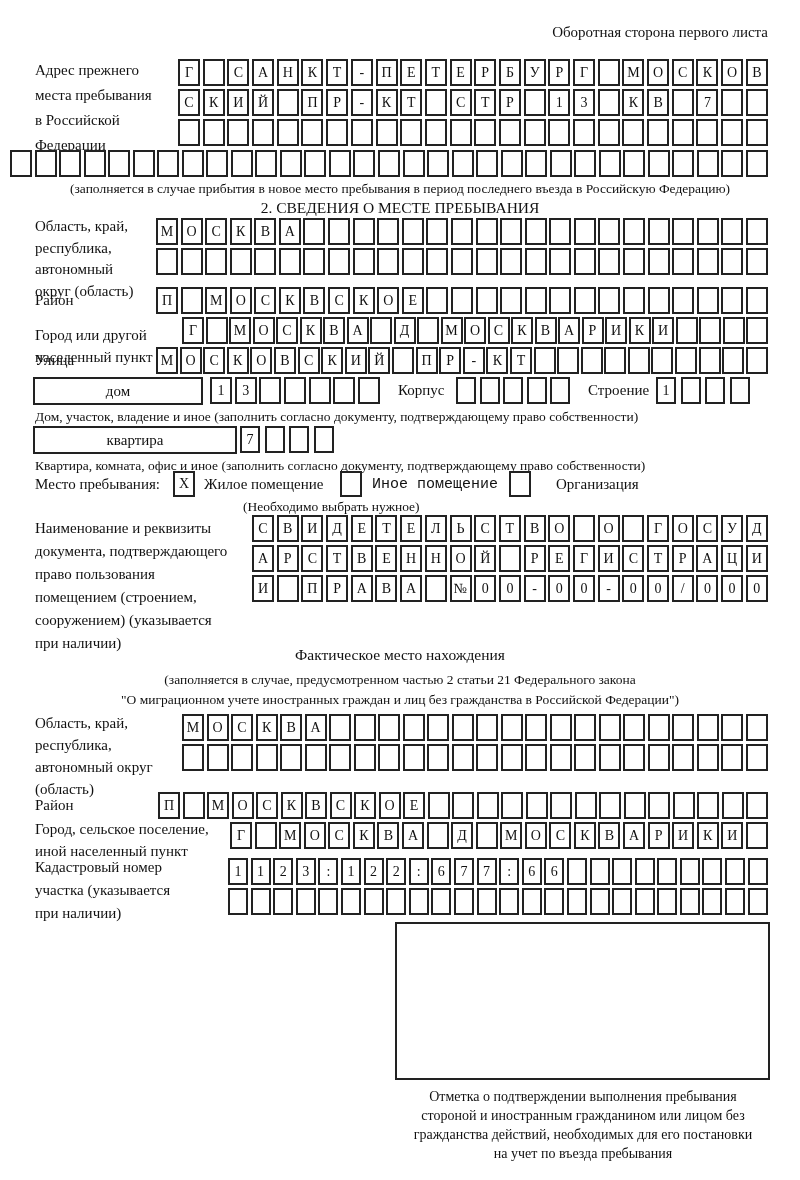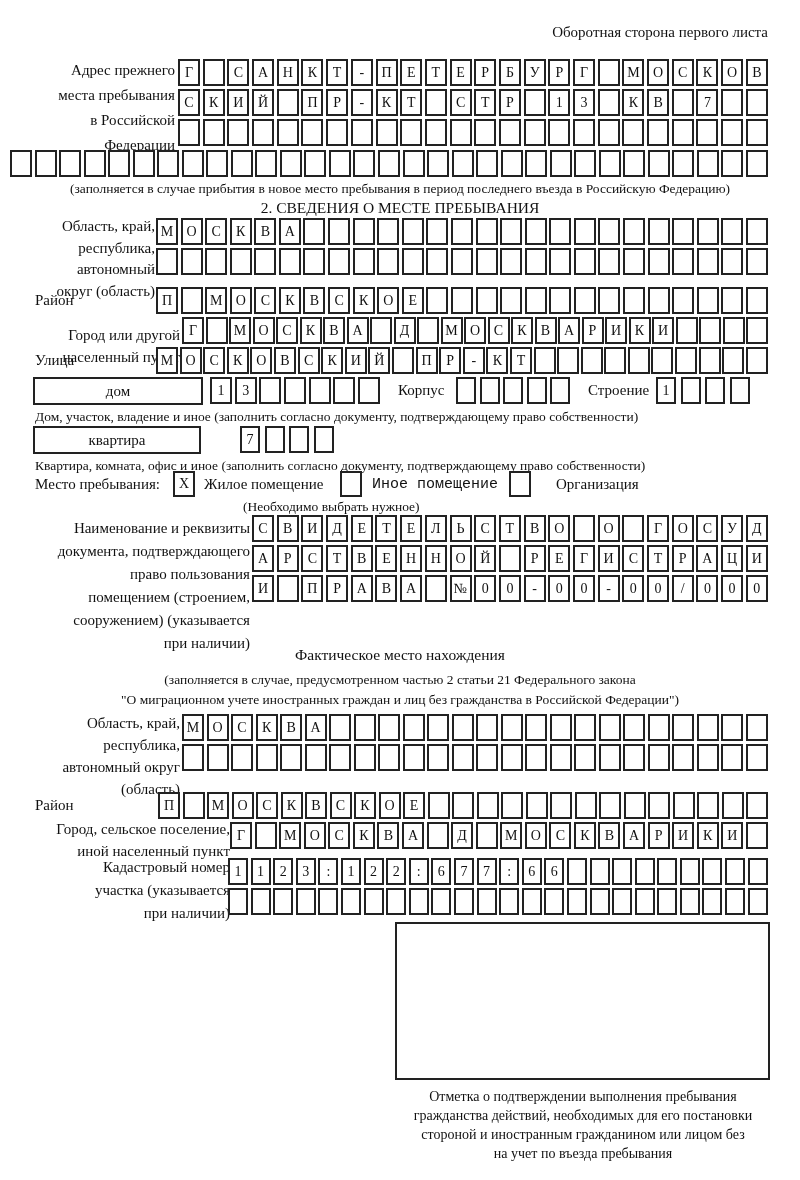--- a/index.html
+++ b/index.html
@@ -2,21 +2,21 @@
 <html><head>
 <meta charset="utf-8">
 <style>
   html,body{margin:0;padding:0;background:#fff;}
   .page{
     position:relative;width:800px;height:1180px;margin:0 auto;
     background:#fff;color:#111;
     font-family:"Liberation Serif","DejaVu Serif",serif;
     overflow:hidden;
   }
-  .abs{position:absolute;text-align:right;}
+  .abs{position:absolute;}
   .lbl{font-size:15px;color:#111;}
   .note{font-size:13.5px;color:#111;}
   .hdr{font-size:15.5px;font-weight:normal;text-align:center;width:100%;}
   .center{text-align:center;width:100%;}
   .cells{display:flex;justify-content:space-between;}
   .cell{
     width:22px;height:27px;box-sizing:border-box;border:2px solid #222;
     display:inline-flex;align-items:center;justify-content:center;
     font-size:14px;font-family:"Liberation Serif",serif;color:#111;flex:none;
     background:#fff;
@@ -333,21 +333,21 @@
     </div>
   <div class="abs lbl" style="left:588px;top:382px;">Строение</div>
   <div class="abs cells small" style="left:656px;top:377px;width:94px;">
       <span class="cell">1</span>
       <span class="cell"></span>
       <span class="cell"></span>
       <span class="cell"></span>
     </div>
   <div class="abs note" style="left:35px;top:409px;">Дом, участок, владение и иное (заполнить согласно документу, подтверждающему право собственности)</div>
 
-  <div class="abs labelbox" style="left:33px;top:426px;width:168px;">квартира</div>
+  <div class="abs labelbox" style="left:33px;top:426px;width:204px;">квартира</div>
   <div class="abs cells small" style="left:240px;top:426px;width:94px;">
       <span class="cell">7</span>
       <span class="cell"></span>
       <span class="cell"></span>
       <span class="cell"></span>
     </div>
   <div class="abs note" style="left:35px;top:458px;">Квартира, комната, офис и иное (заполнить согласно документу, подтверждающему право собственности)</div>
 
   <div class="abs lbl" style="left:35px;top:476px;">Место пребывания:</div>
   <div class="abs cb" style="left:173px;top:471px;">X</div>
@@ -611,18 +611,18 @@
       <span class="cell"></span>
       <span class="cell"></span>
       <span class="cell"></span>
       <span class="cell"></span>
       <span class="cell"></span>
     </div>
 
   <div class="abs stampbox" style="left:395px;top:922px;width:375px;height:158px;"></div>
   <div class="abs" style="left:393px;top:1087px;width:380px;text-align:center;font-size:14px;line-height:19px;">
     <span class="lblline">Отметка о подтверждении выполнения пребывания</span>
+    <span class="lblline">стороной и иностранным гражданином или лицом без</span>
     <span class="lblline">гражданства действий, необходимых для его постановки</span>
-    <span class="lblline">стороной и иностранным гражданином или лицом без</span>
     <span class="lblline">на учет по въезда пребывания</span>
   </div>
 
 </div>
 
 </body></html>

